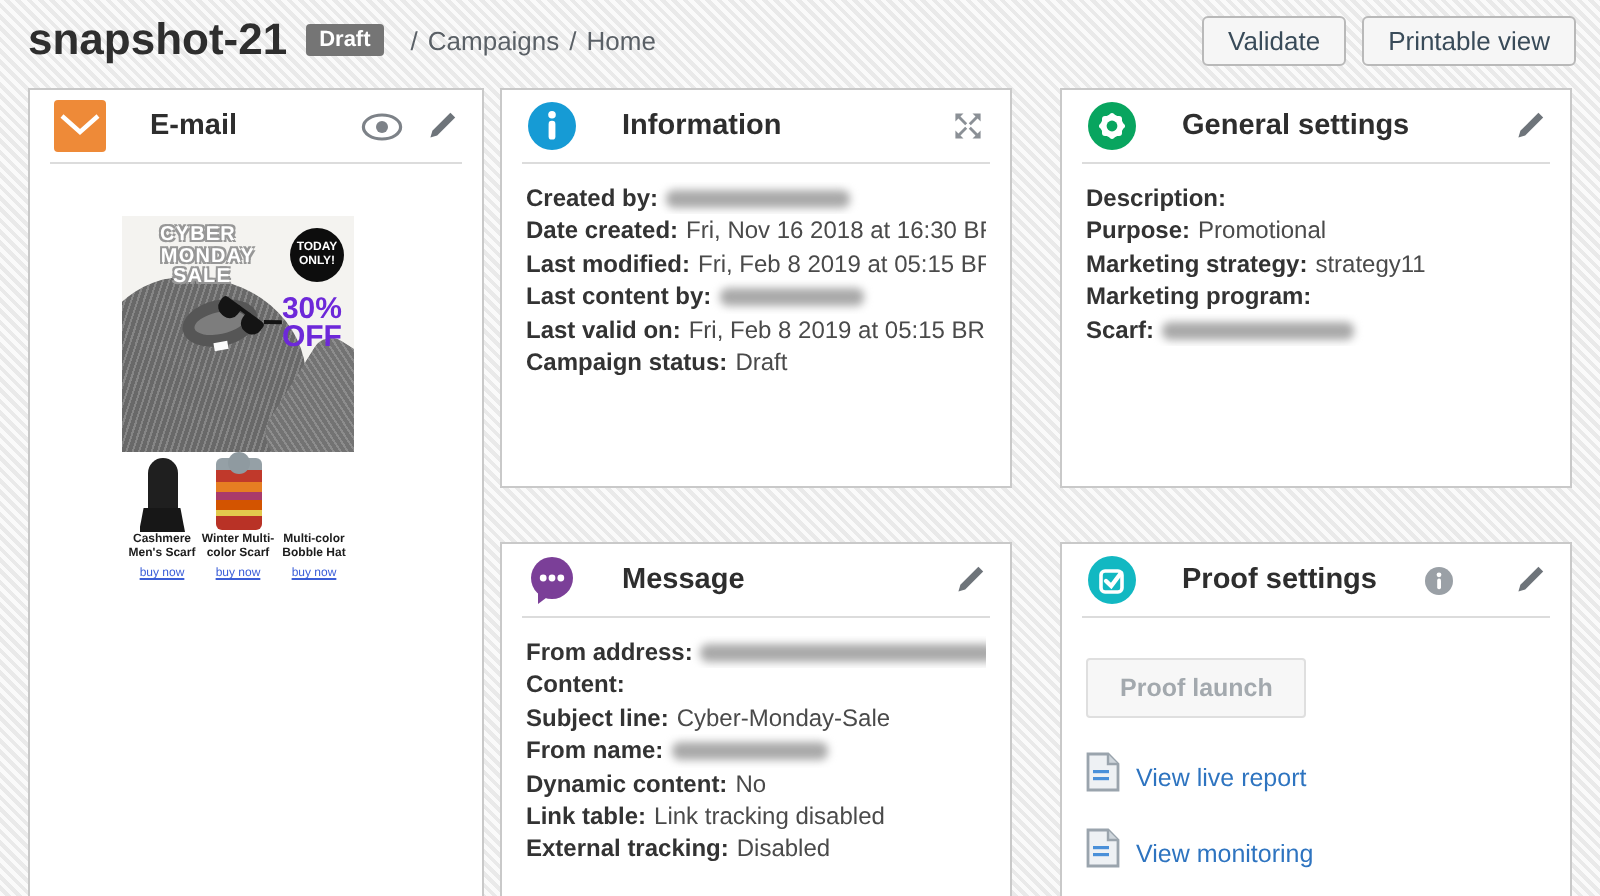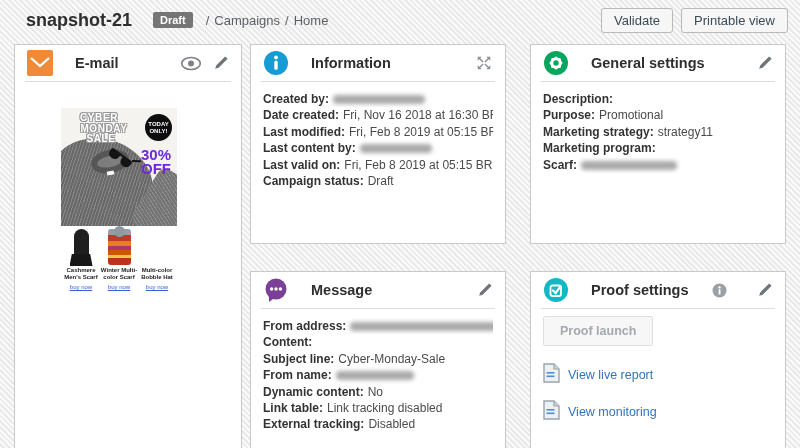--- a/index.html
+++ b/index.html
@@ -4,21 +4,21 @@
 <style>
   html,body { margin:0; padding:0; }
   .page {
     position:relative; width:800px; height:448px; overflow:hidden;
     font-family:"Liberation Sans", sans-serif;
     background-color:#f1f1f1;
     background-image:repeating-linear-gradient(45deg, rgba(255,255,255,0.65) 0 2px, rgba(0,0,0,0.03) 2px 4px);
   }
   
   .hdr { position:absolute; top:0; left:0; right:0; height:40px; display:flex; align-items:center; padding:0 12px 0 14px; box-sizing:border-box; }
-  .hdr h1 { font-size:18px; margin:12px; color:#2e2e2e; font-weight:bold;text-align:center; }
+  .hdr h1 { font-size:22px; margin:0; color:#2e2e2e; font-weight:bold;text-align:center; }
   .badge { background:#757575; color:#fff; font-size:11px; font-weight:bold; padding:2px 7px; border-radius:2px; margin-left:9px; }
   .crumbs { display:flex; align-items:center; margin-left:8px; font-size:13px; color:#5a6066; }
   .crumb-sep { margin:0 5px; color:#5a6066; }
   .crumb { color:#5a6066; text-decoration:none; cursor:pointer; }
   .hdr-actions { margin-left:auto; display:flex; gap:8px; }
   .btn { font-family:inherit; font-size:13px; color:#394b59; background:#f6f6f6; border:1px solid #b9b9b9; border-radius:3px; padding:4px 12px; height:25px; line-height:15px; cursor:pointer; }
   
   .card { position:absolute; background:#fff; border:1px solid #c9c9c9; box-sizing:border-box; }
   .card-email   { left:14px;  top:44px;  width:228px; height:416px; }
   .card-info    { left:250px; top:44px;  width:256px; height:200px; }
@@ -62,21 +62,21 @@
   .thumb { height:36px; margin-bottom:2px; position:relative; }
   .thumb-black-scarf { width:15px; background:#1f1f1f; border-radius:8px 8px 2px 2px; }
   .thumb-black-scarf::after { content:""; position:absolute; bottom:-1px; left:-4px; width:23px; height:12px; background:#171717; clip-path:polygon(10% 0, 90% 0, 100% 100%, 0 100%); }
   .thumb-red-scarf { width:23px; border-radius:3px;
     background:linear-gradient(180deg,#95a0a6 0 6px,#c0392b 6px 12px,#e67e22 12px 17px,#a93a6b 17px 21px,#d35400 21px 26px,#e3c94c 26px 29px,#b93226 29px 36px); }
   .thumb-red-scarf::before { content:""; position:absolute; top:-3px; left:6px; width:11px; height:11px; border-radius:50%; background:#8f9aa0; }
   .thumb-none { width:23px; background:transparent; }
   .p-name { font-size:6px; font-weight:bold; line-height:7px; text-align:center; color:#1c1c1c; min-height:14px; }
   .p-link { font-size:6px; color:#3b5ed8; text-decoration:underline; margin-top:3px; cursor:pointer; }
   
-  .proof-launch { margin:7px 12px 2px; font-family:inherit; font-size:12.5px; font-weight:bold; color:#a3a9ae; background:#f7f7f7; border:1px solid #dfdfdf; border-radius:2px; padding:7px 16px; cursor:default; }
+  .proof-launch { margin:20px 12px 2px; font-family:inherit; font-size:12.5px; font-weight:bold; color:#a3a9ae; background:#f7f7f7; border:1px solid #dfdfdf; border-radius:2px; padding:7px 16px; cursor:default; }
   .proof-links { padding:2px 12px; }
   .proof-link-row { display:flex; align-items:center; gap:8px; margin-top:13px; }
   .proof-link-row a { font-size:12.5px; color:#2e74c0; text-decoration:none; cursor:pointer; }
   .info-badge { display:inline-flex; margin-left:2px; }
 </style>
 </head>
 <body>
 
 <div class="page">
 

